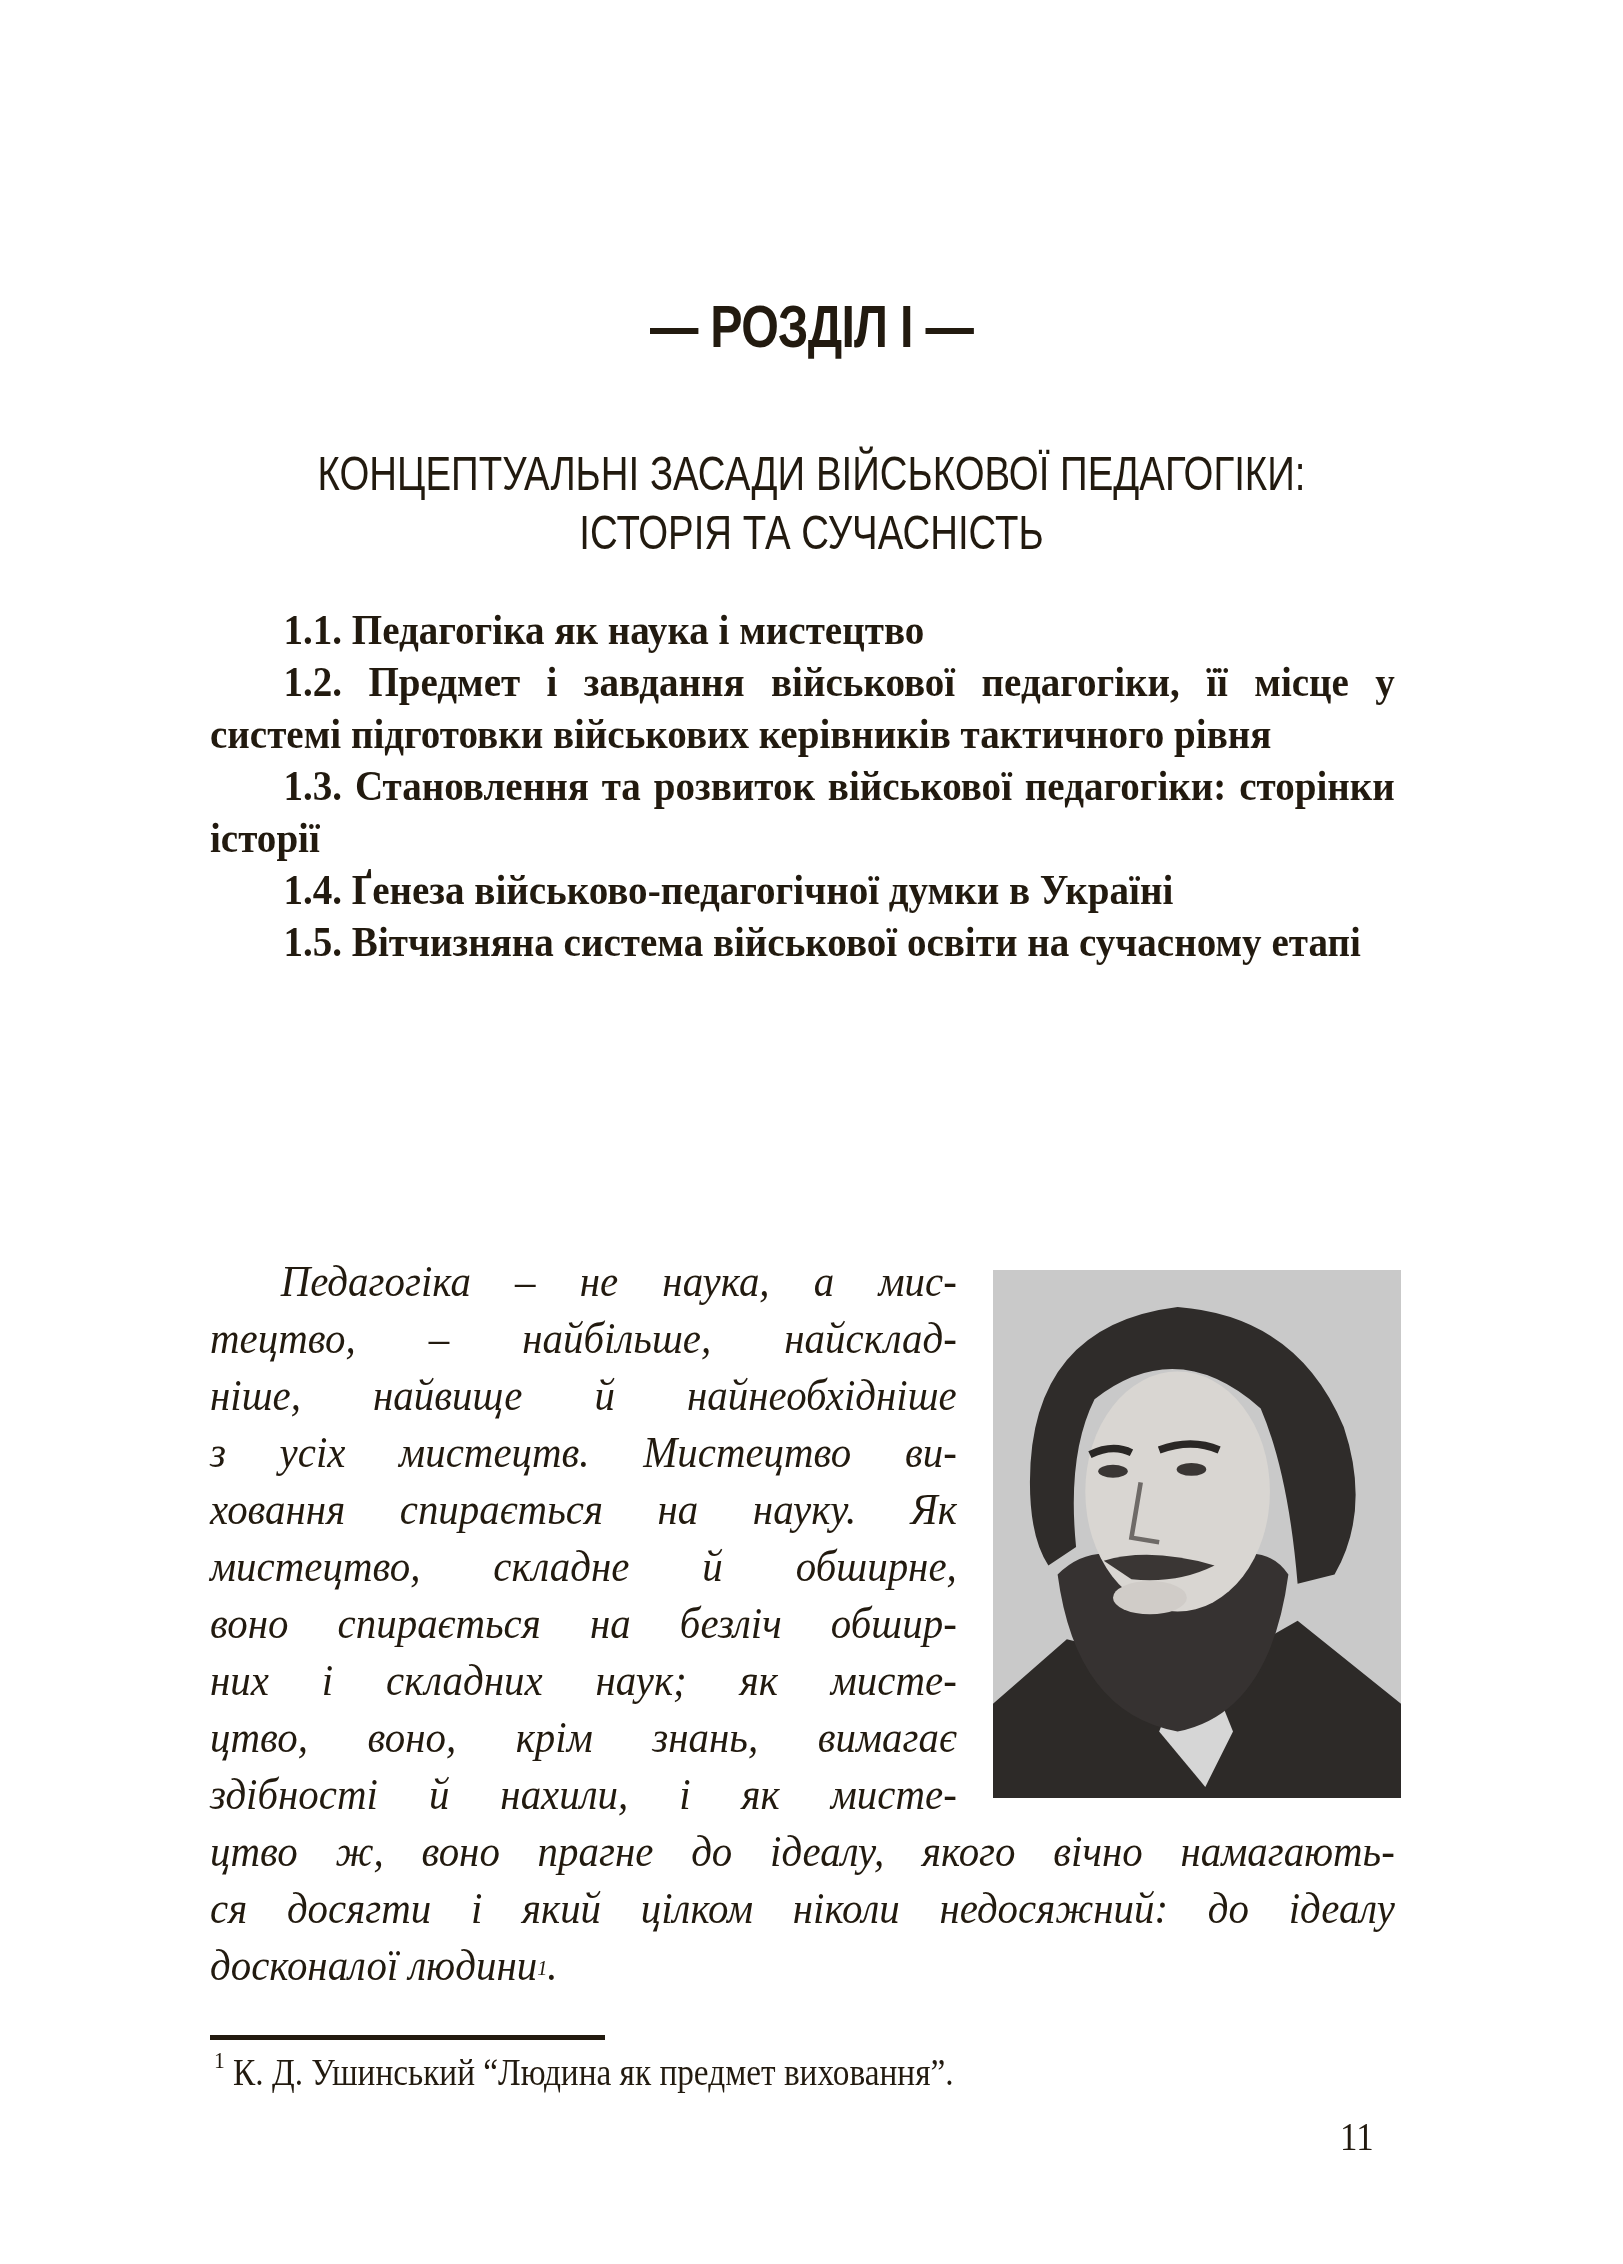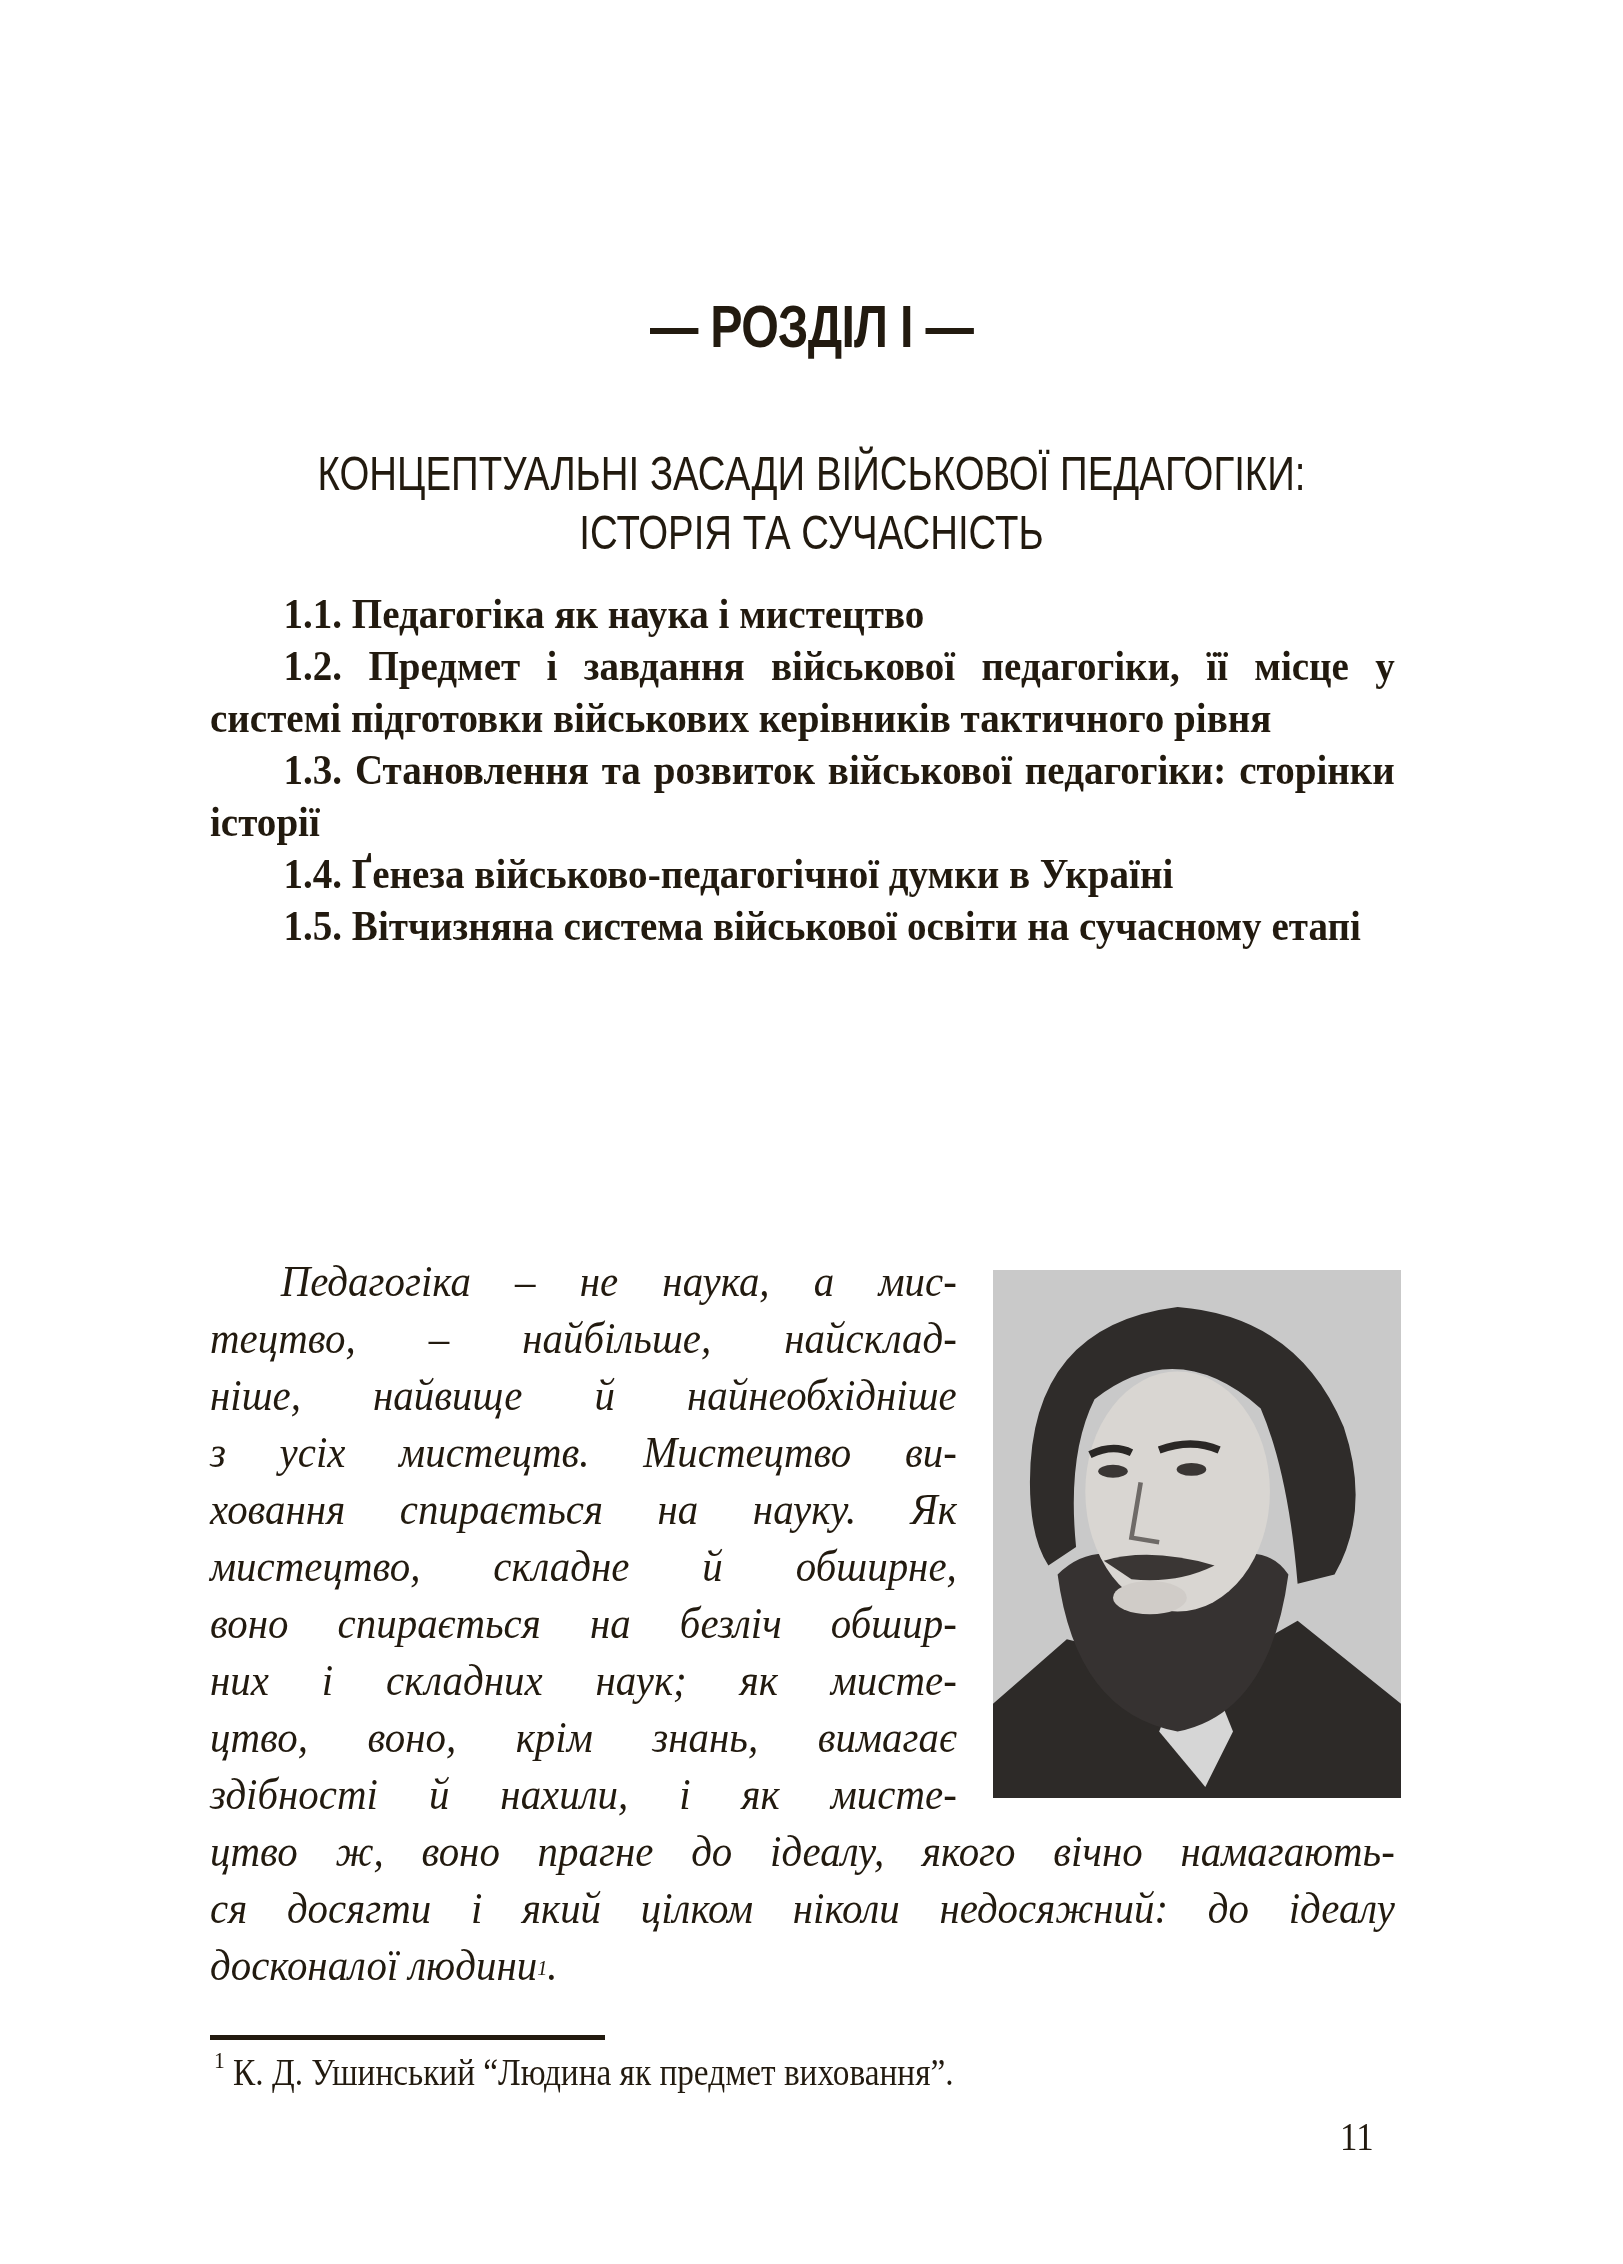--- a/index.html
+++ b/index.html
@@ -8,21 +8,21 @@
   #chapter-title {
     left:0; width:1623px; top:293px; text-align:center;
     font-family:"Liberation Sans", sans-serif; font-weight:bold;
     font-size:59px; letter-spacing:-0.9px; transform:scaleX(0.82); transform-origin:center;
   }
   .subtitle-line {
     left:0; width:1623px; text-align:center;
     font-family:"Liberation Sans", sans-serif; font-weight:normal;
     font-size:48px; transform:scaleX(0.80); transform-origin:center; line-height:1;
   }
-  #toc { left:210px; top:588px; width:1185px; }
+  #toc { left:210px; top:604px; width:1185px; }
   .toc-item {
     font-family:"Liberation Serif", serif; font-weight:bold;
     font-size:42px; line-height:52px; text-align:justify; text-align-last:left;
     text-indent:79px; margin:0; transform:scaleX(0.93); transform-origin:left; width:1274px;
   }
   #epigraph { left:210px; top:1253px; width:1185px;
     font-family:"Liberation Serif", serif; font-style:italic; font-size:44px; line-height:57px; }
   .epi-wrap { width:748px; text-align:justify; text-align-last:justify; transform:scaleX(0.93); transform-origin:left; width:803px; }
   .epi-full { text-align:justify; text-align-last:justify; transform:scaleX(0.93); transform-origin:left; width:1274px; }
   .epi-last { text-align:left; }

